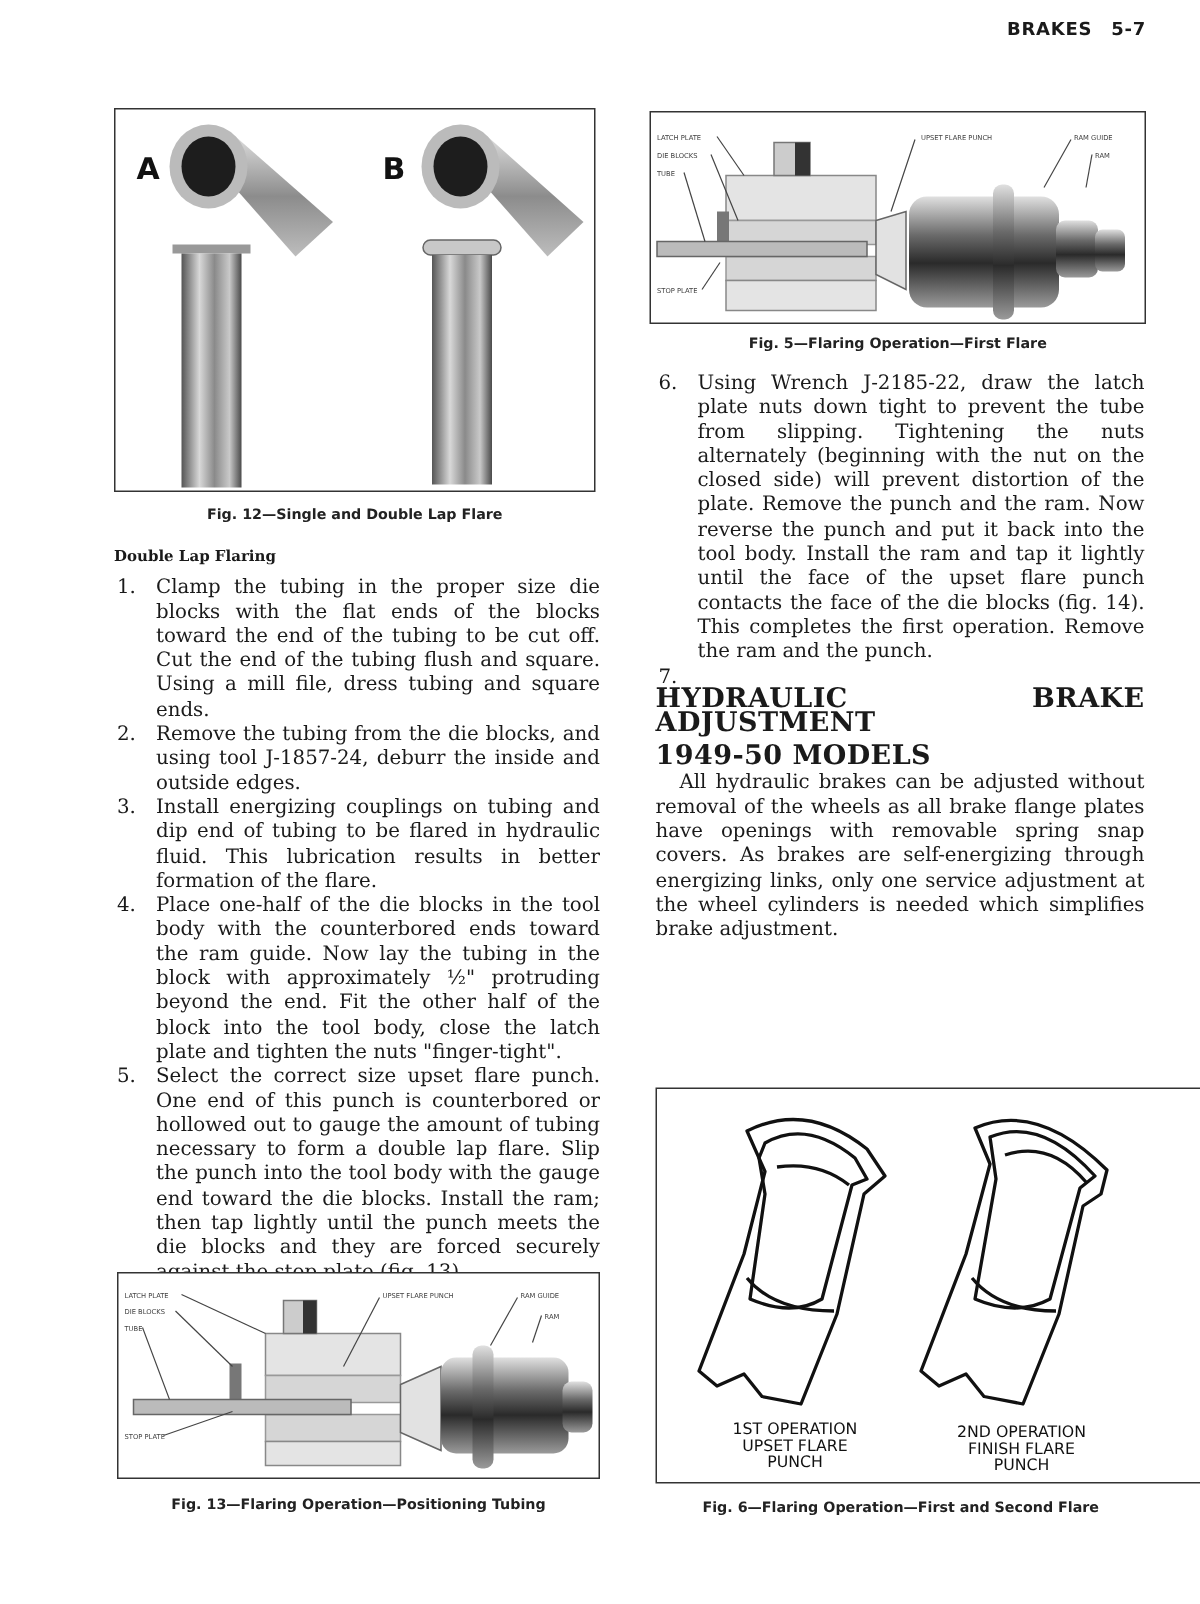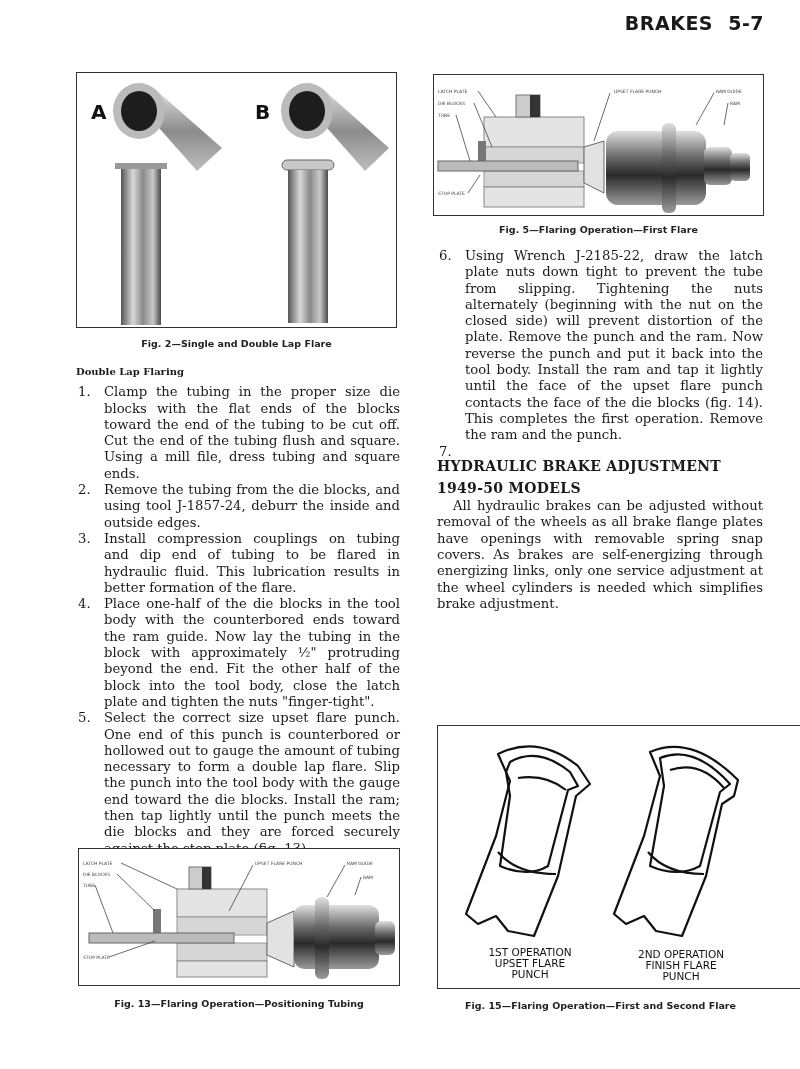--- a/index.html
+++ b/index.html
@@ -1,27 +1,27 @@
 <!DOCTYPE html>
 <html><head>
 <meta charset="utf-8">
 <style>
   html, body { margin: 0; padding: 0; background: #ffffff; }
   body { width: 800px; height: 1069px; position: relative; overflow: hidden; color: #1a1a1a; }
-  .header { position: absolute; right: 36px; top: 12px; font-family: "DejaVu Sans", sans-serif; font-weight: bold; font-size: 19px; letter-spacing: 0.5px; }
+  .header { position: absolute; right: 36px; top: 12px; font-family: "DejaVu Sans", sans-serif; font-weight: bold; font-size: 12px; letter-spacing: 0.5px; }
   .header .pg { margin-left: 8px; }
   .fig-box { position: absolute; border: 1.5px solid #333; background: #fff; box-sizing: border-box; }
   .caption { position: absolute; font-family: "DejaVu Sans", sans-serif; font-weight: bold; font-size: 9.5px; text-align: center; color: #222; }
   .col { position: absolute; font-family: "DejaVu Serif", serif; font-size: 13.2px; line-height: 16.3px; text-align: justify; }
   .col p { margin: 0; }
   ol { margin: 0; padding: 0; list-style: none; }
   ol li { position: relative; padding-left: 28px; text-align: justify; }
   ol li .num { position: absolute; left: 2px; top: 0; }
   h3.sub { margin: 0 0 4px 0; font-family: "DejaVu Serif", serif; font-weight: bold; font-size: 10px; }
-  h2.sec { margin: 0; font-family: "DejaVu Serif", serif; font-weight: bold; font-size: 14px; letter-spacing: 0.3px; }
+  h2.sec { margin: 0; font-family: "DejaVu Serif", serif; font-weight: bold; font-size: 18px; letter-spacing: 0.3px; }
   .note { font-family: "DejaVu Sans", sans-serif; font-weight: bold; font-size: 11.3px; line-height: 16px; padding-left: 28px; margin: 8px 0 8px 0; text-align: left; }
   .indent { text-indent: 16px; }
   svg text { font-family: "DejaVu Sans", sans-serif; }
 </style>
 </head>
 <body>
 
 <div class="header">
   <span>BRAKES</span>
   <span class="pg">5-7</span>
@@ -62,28 +62,28 @@
       <ellipse cx="230" cy="38" rx="26" ry="28" fill="#bbb"></ellipse>
       <ellipse cx="230" cy="38" rx="18" ry="20" fill="#1d1d1d"></ellipse>
     </g>
 
     <g>
       <rect x="205" y="87" width="52" height="10" rx="5" fill="#c8c8c8" stroke="#666"></rect>
       <rect x="211" y="97" width="40" height="153" fill="url(#tubeG)"></rect>
     </g>
   </svg>
 </div>
-<div class="caption" style="left:76px; top:338px; width:321px;">Fig. 2—Single and Double Lap Flare</div>
+<div class="caption" style="left:76px; top:338px; width:321px;">Fig. 12—Single and Double Lap Flare</div>
 
 <div class="col" style="left:76px; top:364px; width:324px;">
   <h3 class="sub">Double Lap Flaring</h3>
   <ol>
     <li><span class="num">1.</span><span>Clamp the tubing in the proper size die blocks with the flat ends of the blocks toward the end of the tubing to be cut off. Cut the end of the tubing flush and square. Using a mill file, dress tubing and square ends.</span></li>
     <li><span class="num">2.</span><span>Remove the tubing from the die blocks, and using tool J-1857-24, deburr the inside and outside edges.</span></li>
-    <li><span class="num">3.</span><span>Install compression couplings on tubing and dip end of tubing to be flared in hydraulic fluid. This lubrication results in better formation of the flare.</span></li>
+    <li><span class="num">3.</span><span>Install energizing couplings on tubing and dip end of tubing to be flared in hydraulic fluid. This lubrication results in better formation of the flare.</span></li>
     <li><span class="num">4.</span><span>Place one-half of the die blocks in the tool body with the counterbored ends toward the ram guide. Now lay the tubing in the block with approximately ½" protruding beyond the end. Fit the other half of the block into the tool body, close the latch plate and tighten the nuts "finger-tight".</span></li>
     <li><span class="num">5.</span><span>Select the correct size upset flare punch. One end of this punch is counterbored or hollowed out to gauge the amount of tubing necessary to form a double lap flare. Slip the punch into the tool body with the gauge end toward the die blocks. Install the ram; then tap lightly until the punch meets the die blocks and they are forced securely against the stop plate (fig. 13).</span></li>
   </ol>
 </div>
 
 <div class="fig-box" style="left:78px; top:848px; width:322px; height:138px;">
   <svg width="319" height="135" viewBox="0 0 319 135">
     <defs>
       <linearGradient id="ramG" x1="0" x2="0" y1="0" y2="1">
         <stop offset="0" stop-color="#e0e0e0"></stop>
@@ -198,13 +198,13 @@
     <g font-size="10.5" fill="#111" text-anchor="middle">
       <text x="92" y="230">1ST OPERATION</text>
       <text x="92" y="241">UPSET FLARE</text>
       <text x="92" y="252">PUNCH</text>
       <text x="243" y="232">2ND OPERATION</text>
       <text x="243" y="243">FINISH FLARE</text>
       <text x="243" y="254">PUNCH</text>
     </g>
   </svg>
 </div>
-<div class="caption" style="left:437px; top:1000px; width:327px;">Fig. 15—Flaring Operation—First and Second Flare</div>
+<div class="caption" style="left:437px; top:1000px; width:327px;">Fig. 6—Flaring Operation—First and Second Flare</div>
 
 </body></html>

